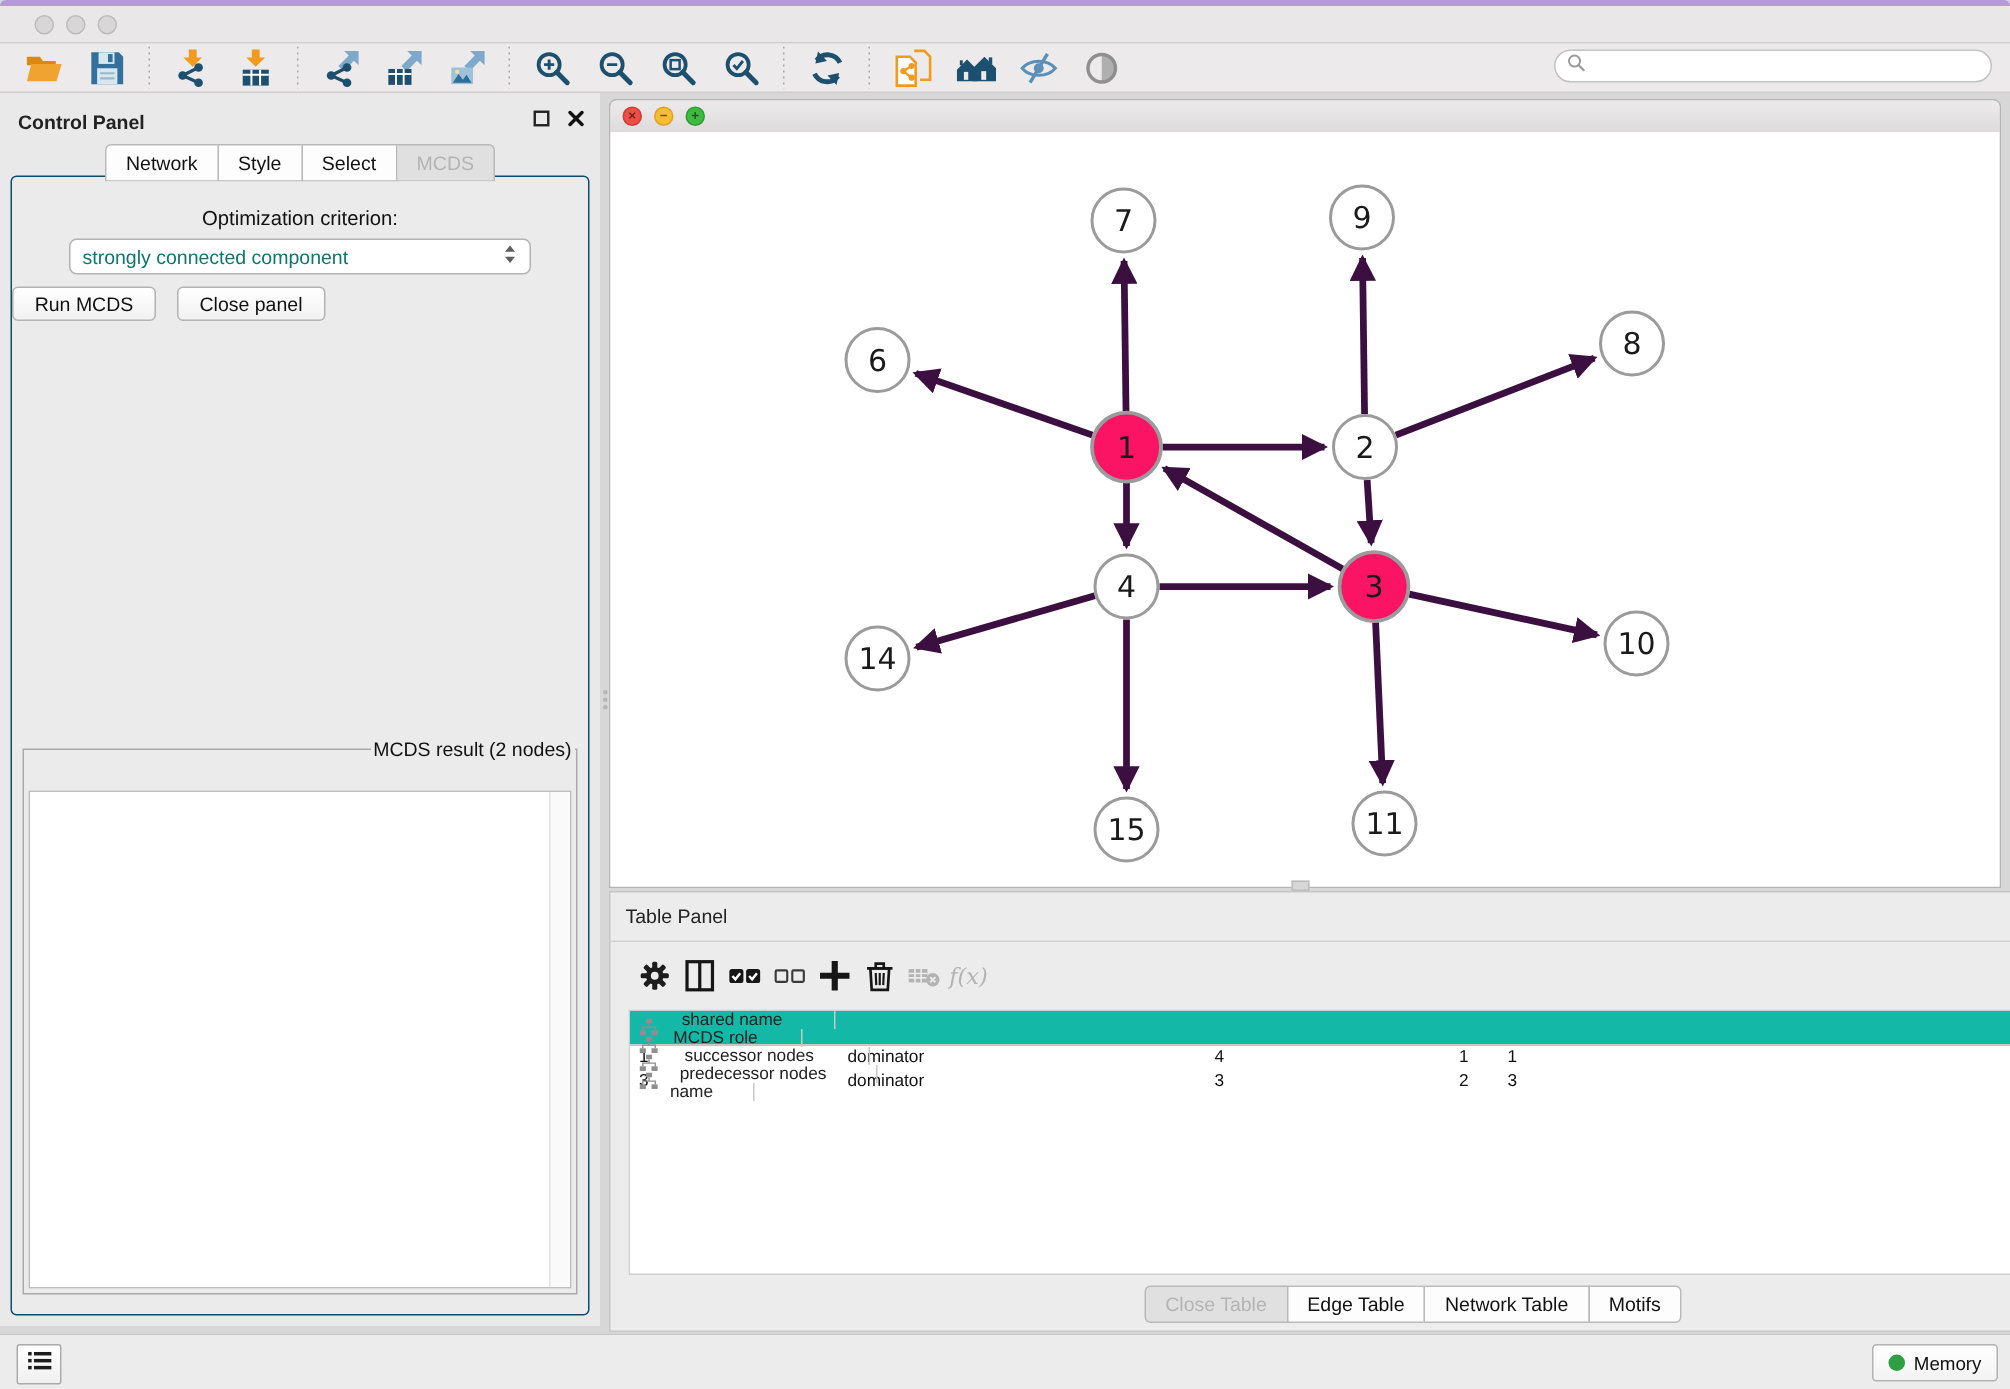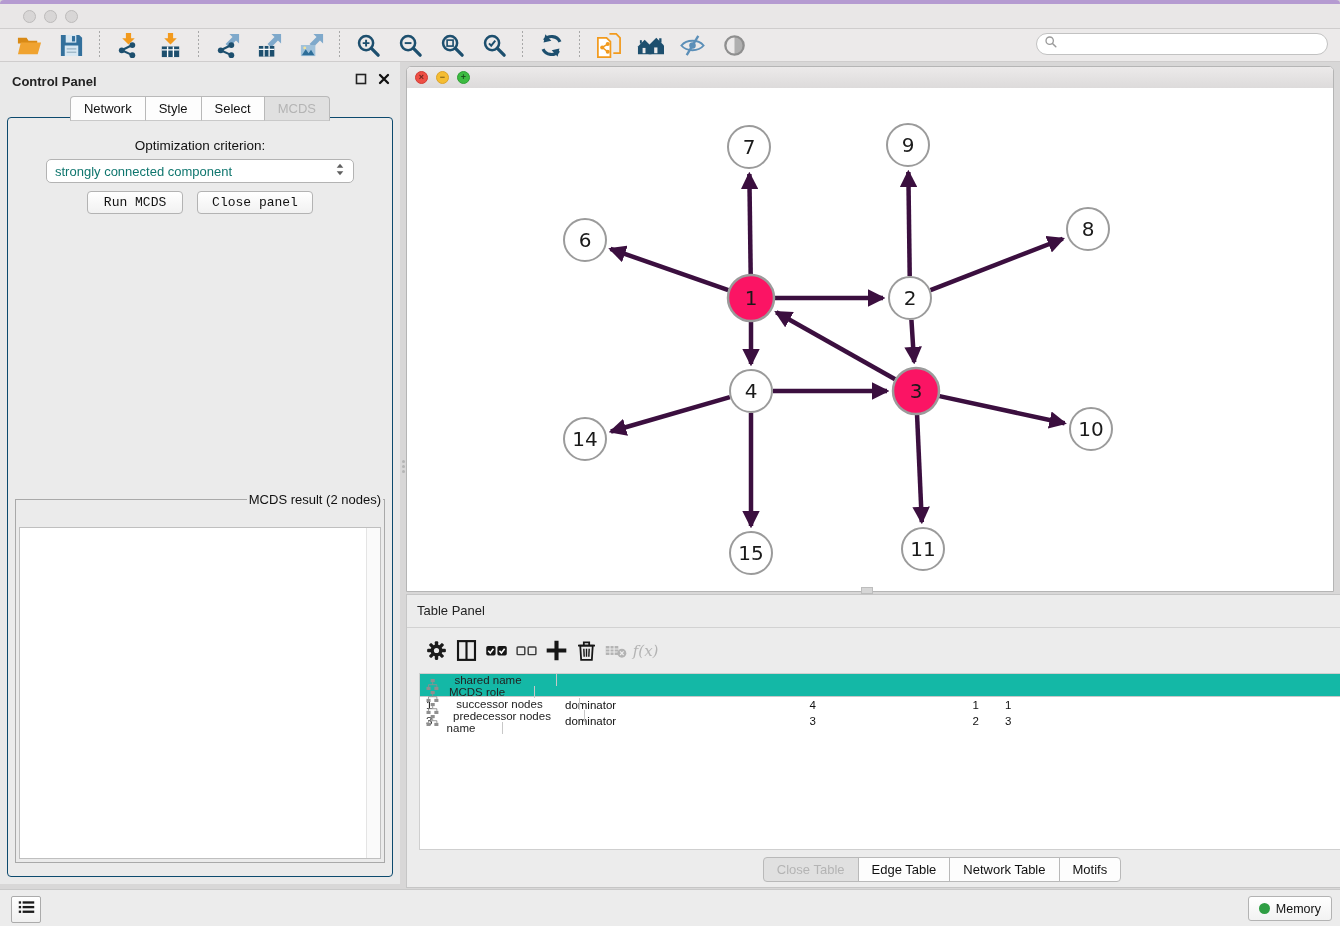--- a/index.html
+++ b/index.html
@@ -29,21 +29,21 @@
   .panel-btns .pbtn{width:13px;height:13px;display:flex;align-items:center;justify-content:center;}
   .cp-tabs{position:absolute;left:0;right:0;top:34px;display:flex;justify-content:center;z-index:2;}
   .cp-tab{border:1px solid #b9b9b9;border-bottom-color:#c9c9c9;background:#fdfdfd;padding:4px 13px 4px;font-size:13px;color:#111;margin-left:-1px;position:relative;}
   .cp-tab:first-child{border-radius:4px 0 0 0;margin-left:0;}
   .cp-tab:last-child{border-radius:0 4px 0 0;}
   .cp-tab.active{background:#e0e0e0;color:#b4b4b4;}
   .cp-content{position:absolute;left:7px;right:7px;top:55px;bottom:7px;background:#ebebeb;border:1px solid #0c4a6e;border-radius:4px;}
   .opt-label{position:absolute;left:0;right:0;top:20px;text-align:center;font-size:13.5px;color:#111;}
   .criterion-select{position:absolute;left:38px;right:38px;top:41px;height:24px;background:#fff;border:1px solid #b3b3b3;border-radius:5px;display:flex;align-items:center;padding:0 8px;box-sizing:border-box;font-size:13px;color:#0f766e;}
   .criterion-select .stepper{margin-left:auto;}
-  .cp-buttons{position:absolute;left:0;right:0;top:73px;display:flex;justify-content:center;gap:14px;font-family:Liberation Mono, monospace;}
+  .cp-buttons{position:absolute;left:0;right:0;top:73px;display:flex;gap:14px;}
   .aq-btn{background:linear-gradient(#ffffff,#f1f1f1);border:1px solid #b3b3b3;border-radius:4px;font-size:13px;color:#111;padding:3px 14px;min-width:66px;text-align:center;}
   .mcds-fieldset{position:absolute;left:7px;right:7px;top:374px;bottom:13px;border:1px solid #a9a9a9;margin:0;padding:3px;background:#ebebeb;text-align:right;}
   .mcds-fieldset legend{font-size:13px;color:#111;padding:0 2px;margin-left:2px;}
   .mcds-text{position:absolute;left:3px;right:3px;top:20px;bottom:3px;background:#fff;border:1px solid #bfbfbf;overflow:hidden;}
   .mcds-scroll{position:absolute;right:0;top:0;bottom:0;width:13px;background:#fafafa;border-left:1px solid #e4e4e4;}
   .mcds-line{font-size:13px;color:#111;line-height:17px;padding-left:5px;}
   .v-grip{position:absolute;left:400px;top:455px;width:6px;height:22px;display:flex;flex-direction:column;align-items:center;justify-content:center;gap:2px;}
   .v-grip i{width:3px;height:3px;background:#b5b5b5;border-radius:50%;}
   
   .net-window{position:absolute;left:406px;top:66px;width:928px;height:526px;border:1px solid #b5b5b5;border-radius:5px 5px 0 0;box-sizing:border-box;background:#fff;}

